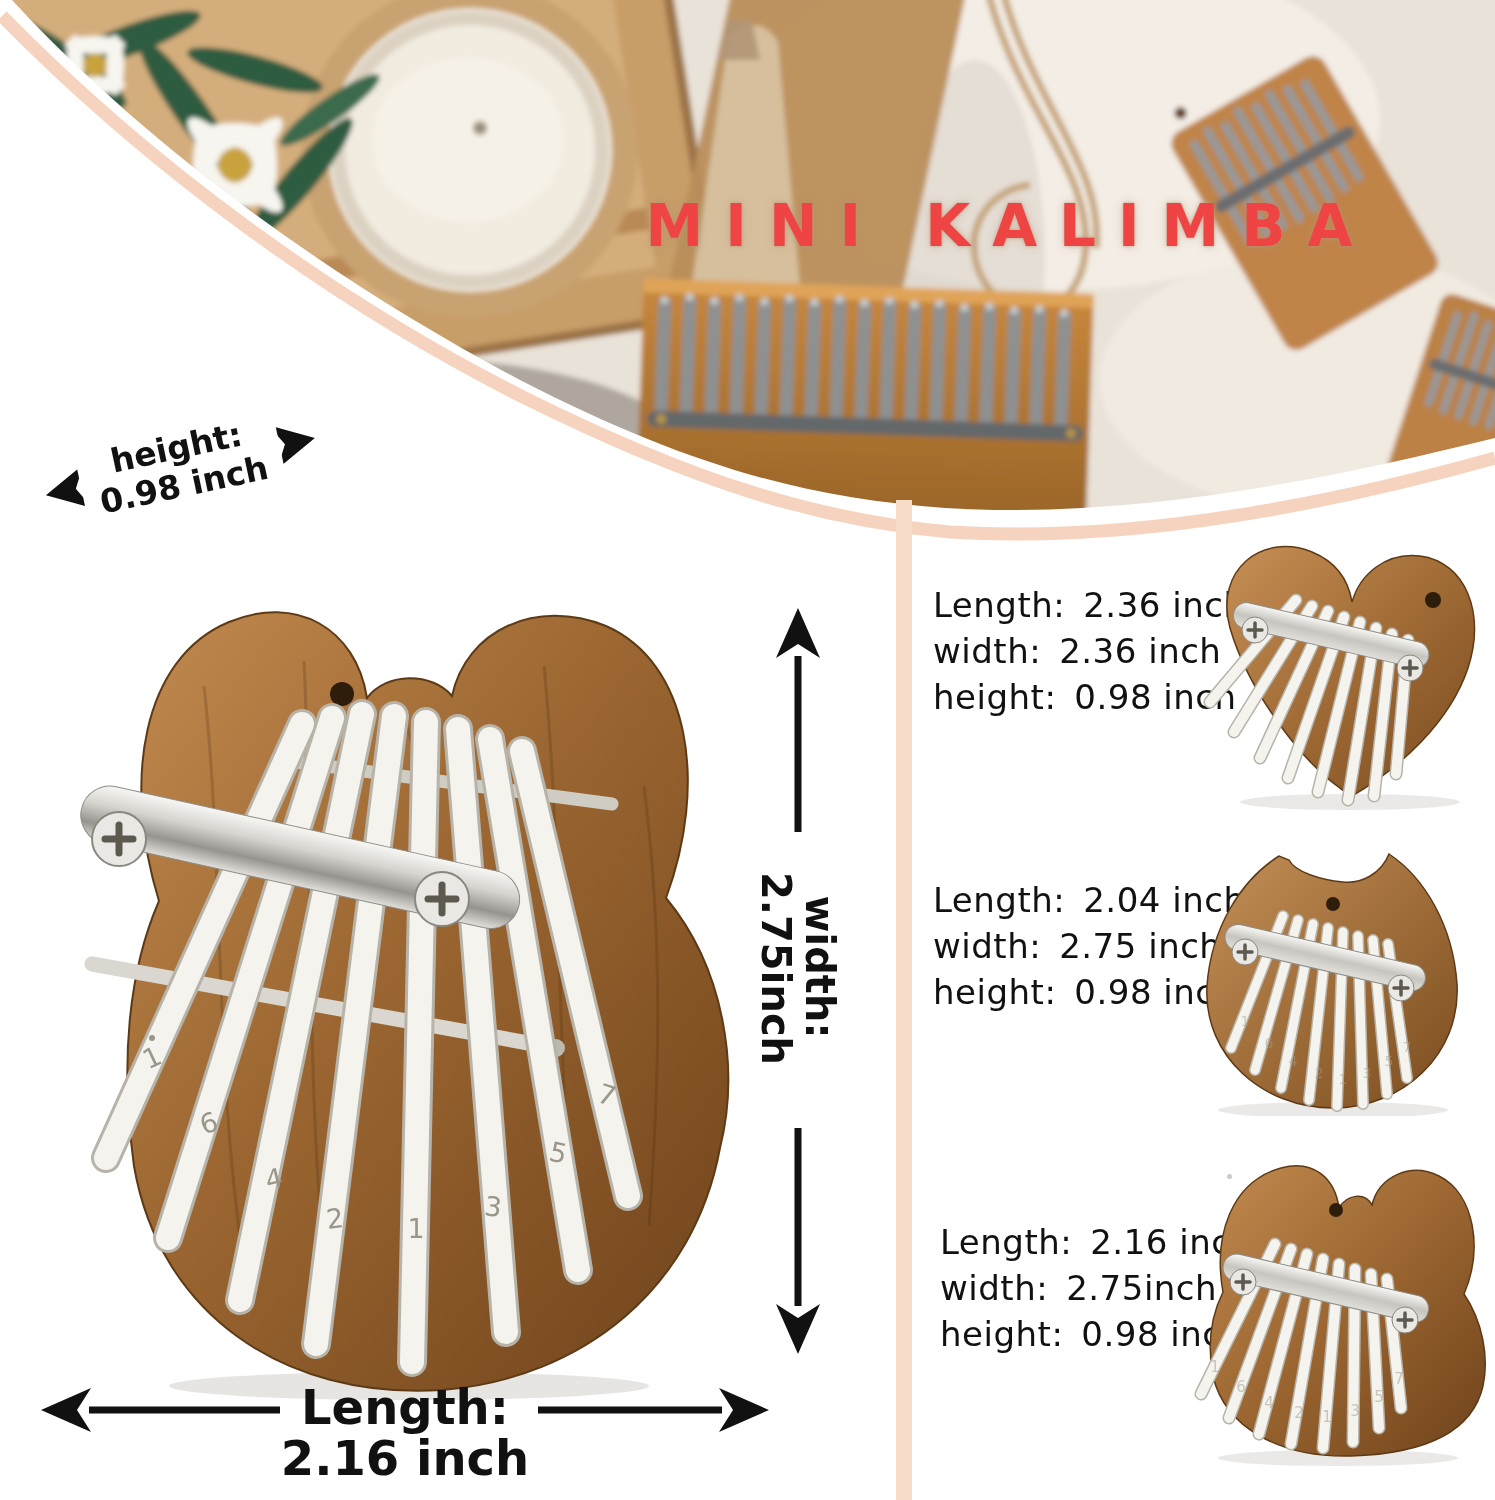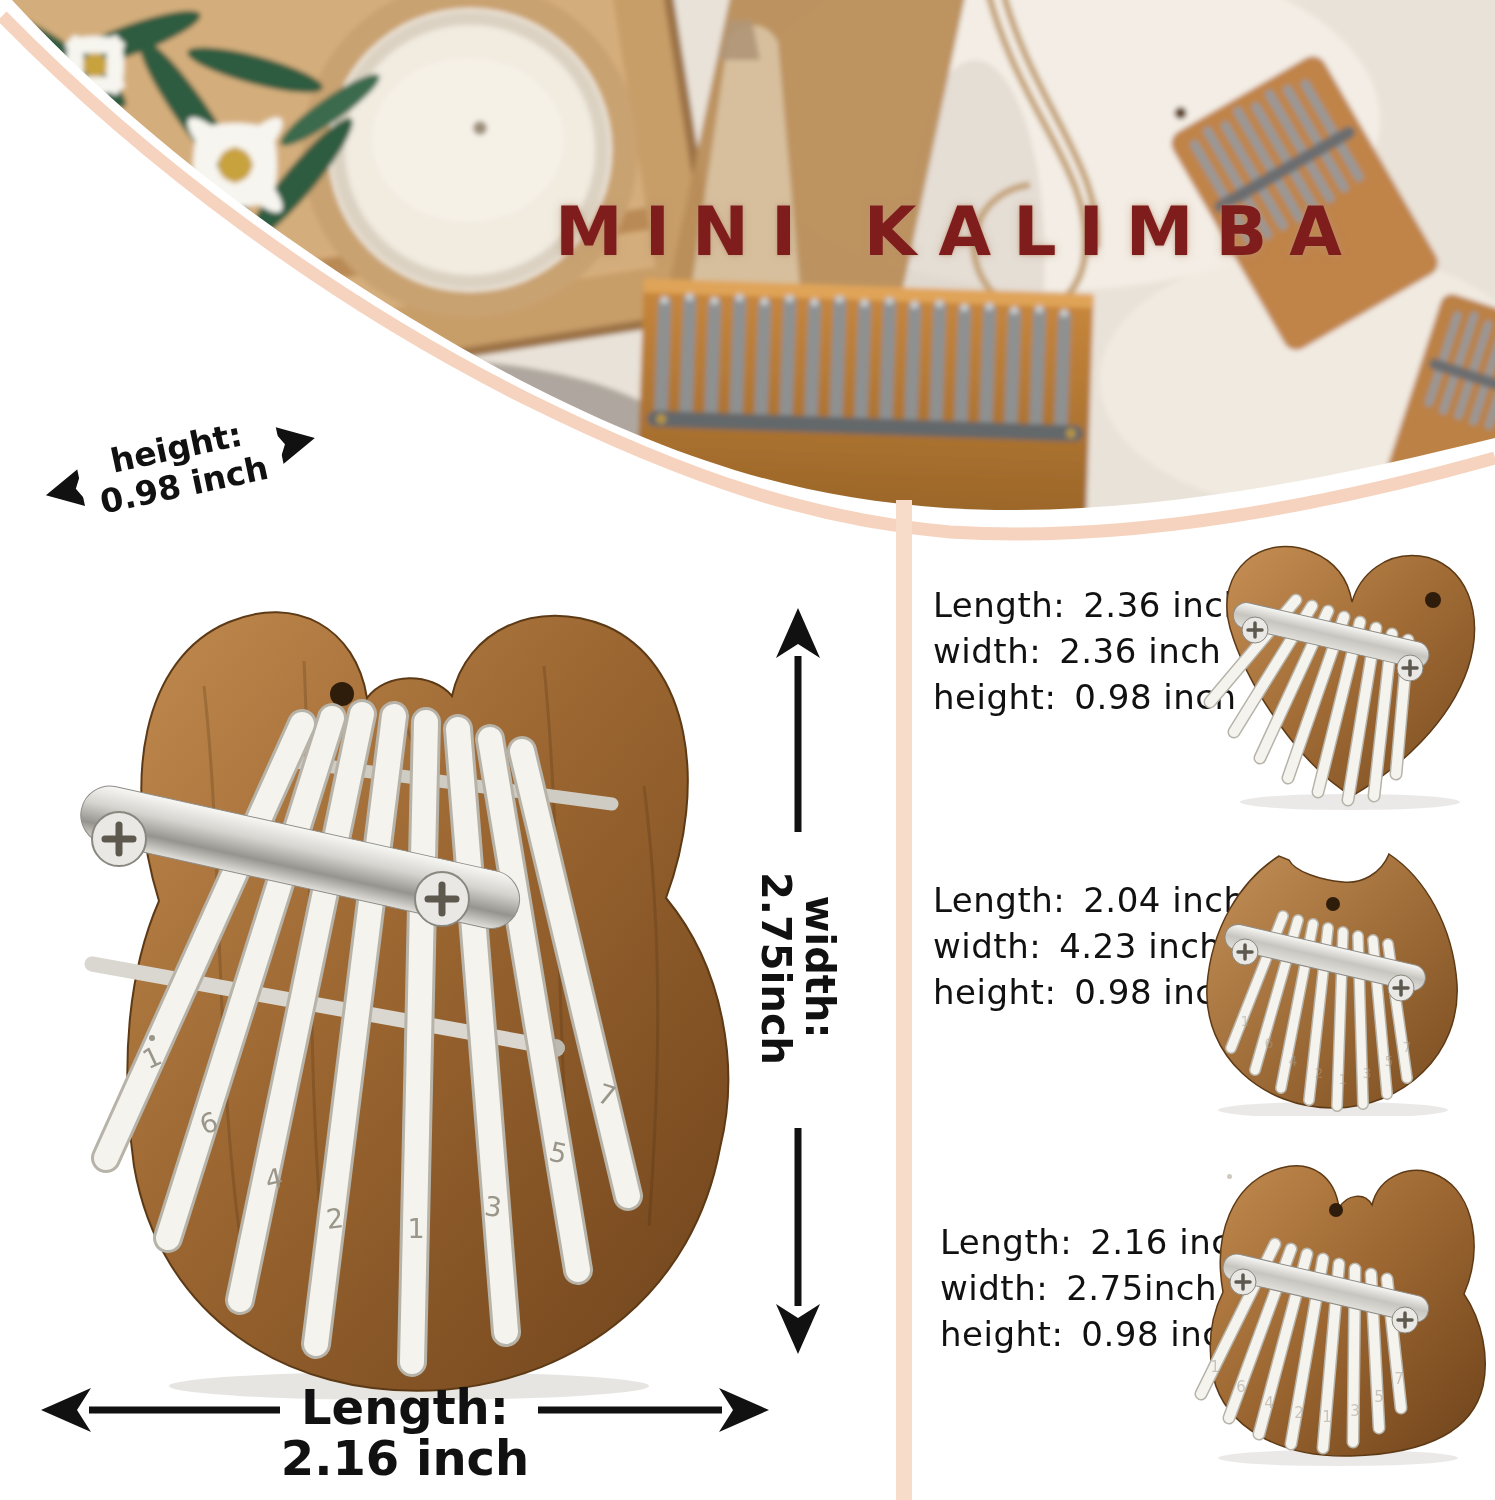--- a/index.html
+++ b/index.html
@@ -2,22 +2,22 @@
 <html><head>
 <meta charset="utf-8">
 <style>
   html,body{margin:0;padding:0;background:#fff;}
   .page{position:relative;width:1495px;height:1500px;background:#ffffff;overflow:hidden;
         font-family:"DejaVu Sans","Liberation Sans",sans-serif;color:#111;}
   .abs{position:absolute;}
 
   
   .banner-svg{left:0;top:0;width:1495px;height:560px;}
-  .banner-title{left:555px;top:192px;width:910px;
-    font-size:68px;font-weight:bold;letter-spacing:22px;color:#7f1d1d;
+  .banner-title{left:555px;top:192px;width:910px;text-align:center;
+    font-size:58px;font-weight:bold;letter-spacing:22px;color:#ef4444;
     text-shadow:0 0 3px rgba(186,146,116,.75),0 0 10px rgba(186,146,116,.45);
     white-space:nowrap;}
 
   
   .divider-v{left:896px;top:500px;width:16px;height:1000px;background:#f8dcca;}
 
   
   .ann-height{left:38px;top:458px;transform:rotate(-12deg);transform-origin:left top;
     display:flex;align-items:center;gap:16px;}
   .ann-height .txt{text-align:center;font-size:33px;font-weight:bold;line-height:1.15;}
@@ -406,21 +406,21 @@
     </g>
   </svg>
 
   <div class="abs specs specs2">
     <div class="spec-line">
         <span>Length:</span>
         <span>2.04 inch</span>
       </div>
     <div class="spec-line">
         <span>width:</span>
-        <span>4.23 inch</span>
+        <span>2.75 inch</span>
       </div>
     <div class="spec-line">
         <span>height:</span>
         <span>0.98 inch</span>
       </div>
   </div>
 
   <svg class="abs k2-svg" viewBox="0 0 295 300">
     <defs>
       <linearGradient id="gw-o" x1="0" y1="0" x2="1" y2="1">

